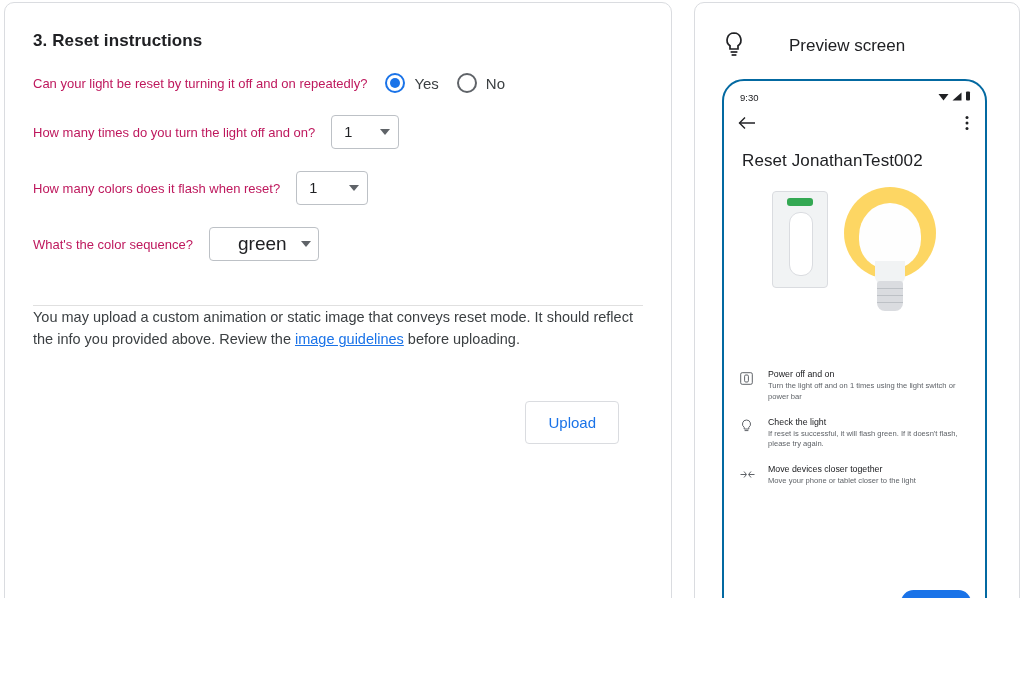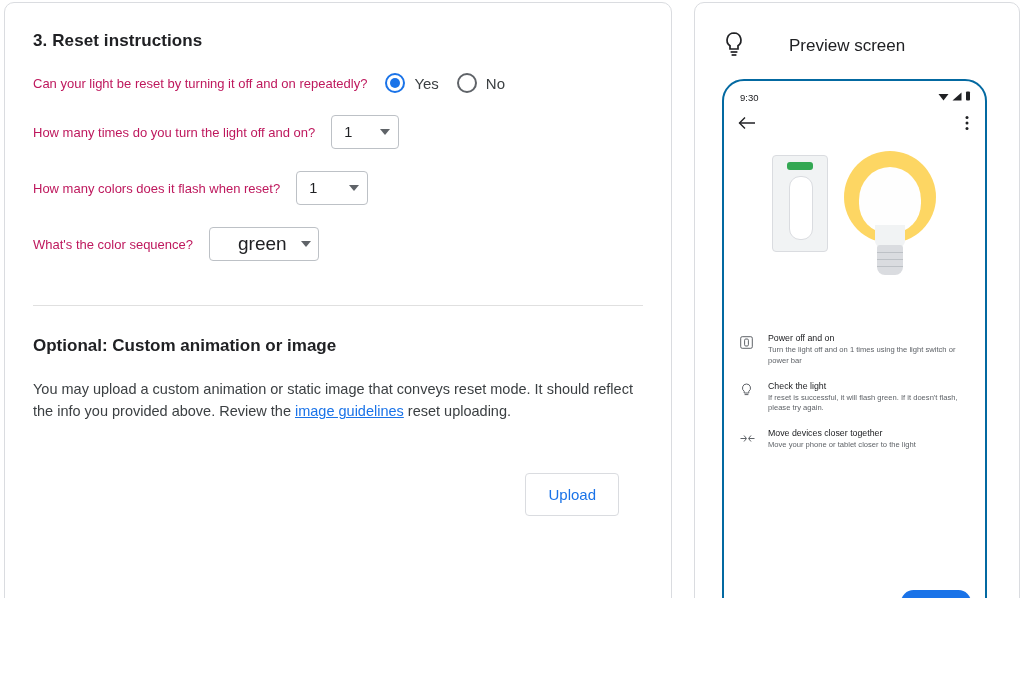--- a/index.html
+++ b/index.html
@@ -422,22 +422,21 @@
       <div class="qrow">
         <span class="qlabel">What's the color sequence?</span>
         <span class="select sel-seq">
           <span class="val">green</span>
           <span class="caret"></span>
         </span>
       </div>
 
       <div class="divider"></div>
 
-      <h3 class="opt-title">Optional: Custom animation or image</h3>
-      <p class="opt-desc"><span>You may upload a custom animation or static image that conveys reset mode. It should reflect the info you provided above. Review the </span><span class="link">image guidelines</span><span> reset uploading.</span></p>
+      <p class="opt-desc"><span>You may upload a custom animation or static image that conveys reset mode. It should reflect the info you provided above. Review the </span><span class="link">image guidelines</span><span> before uploading.</span></p>
 
       <div class="upload-row">
         <button class="upload-btn">Upload</button>
       </div>
 
     </div>
   </div>
 
   <div class="right-card">
     <div class="preview-head">
@@ -483,20 +482,21 @@
         </span>
         <span>
           <svg width="4" height="16" viewBox="0 0 4 16">
             <circle cx="2" cy="2.5" r="1.5" fill="#202124"></circle>
             <circle cx="2" cy="8" r="1.5" fill="#202124"></circle>
             <circle cx="2" cy="13.5" r="1.5" fill="#202124"></circle>
           </svg>
         </span>
       </div>
 
+      <div class="phone-h1">Reset JonathanTest002</div>
 
       <div class="art">
         <div class="switch-plate">
           <div class="switch-led"></div>
           <div class="switch-toggle"></div>
         </div>
         <div class="bulb">
           <div class="glow"></div>
           <div class="glass"></div>
           <div class="neck"></div>

